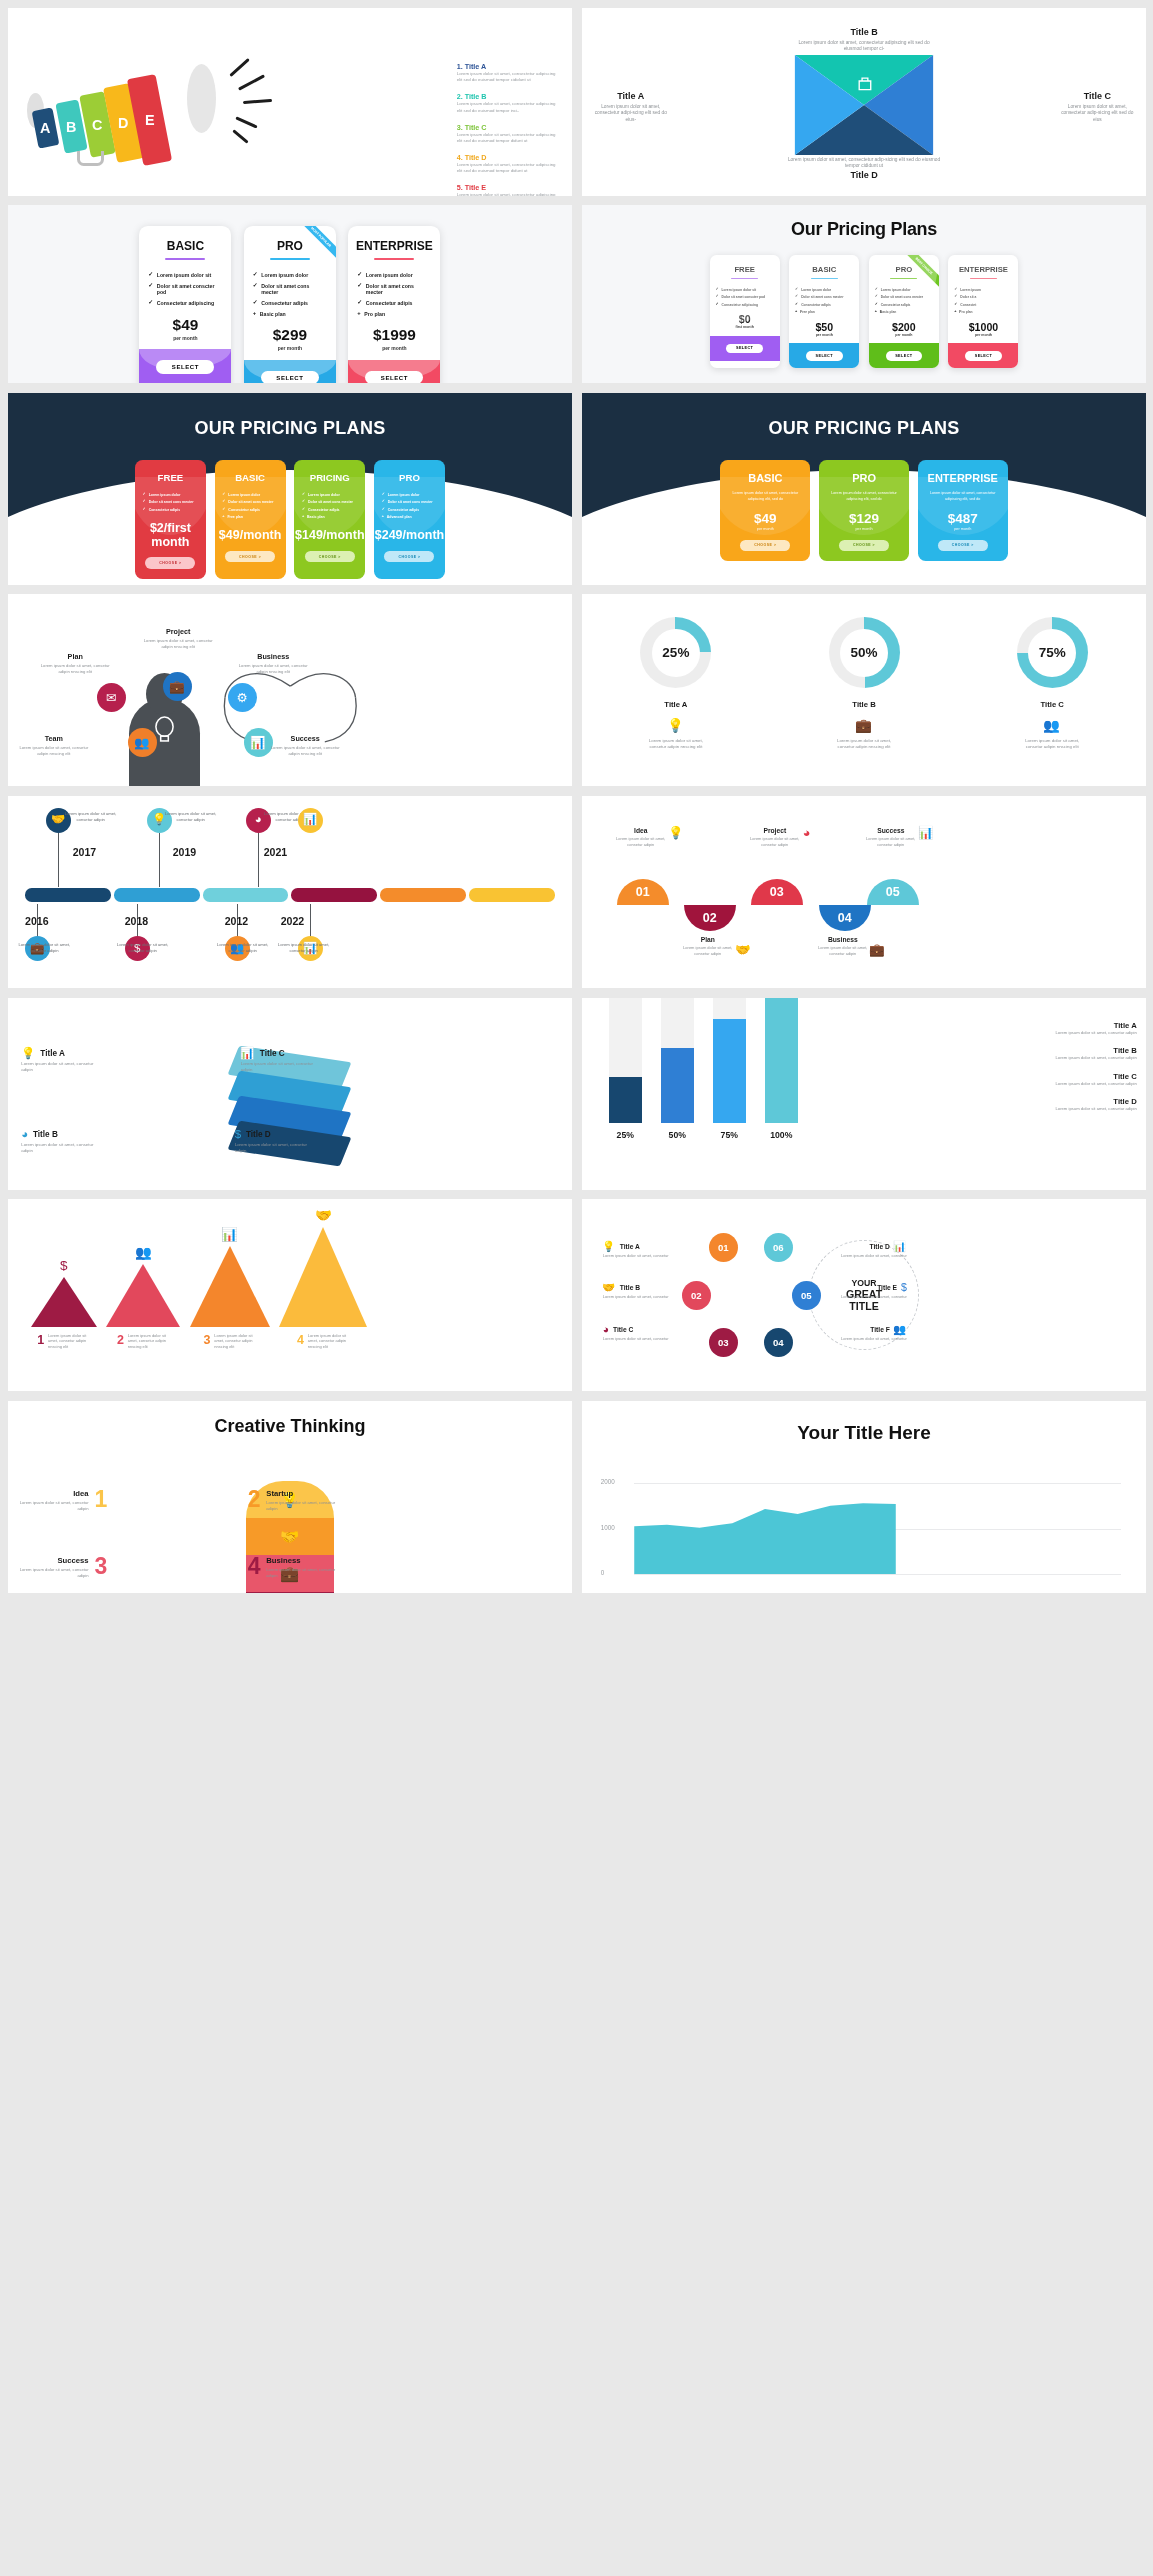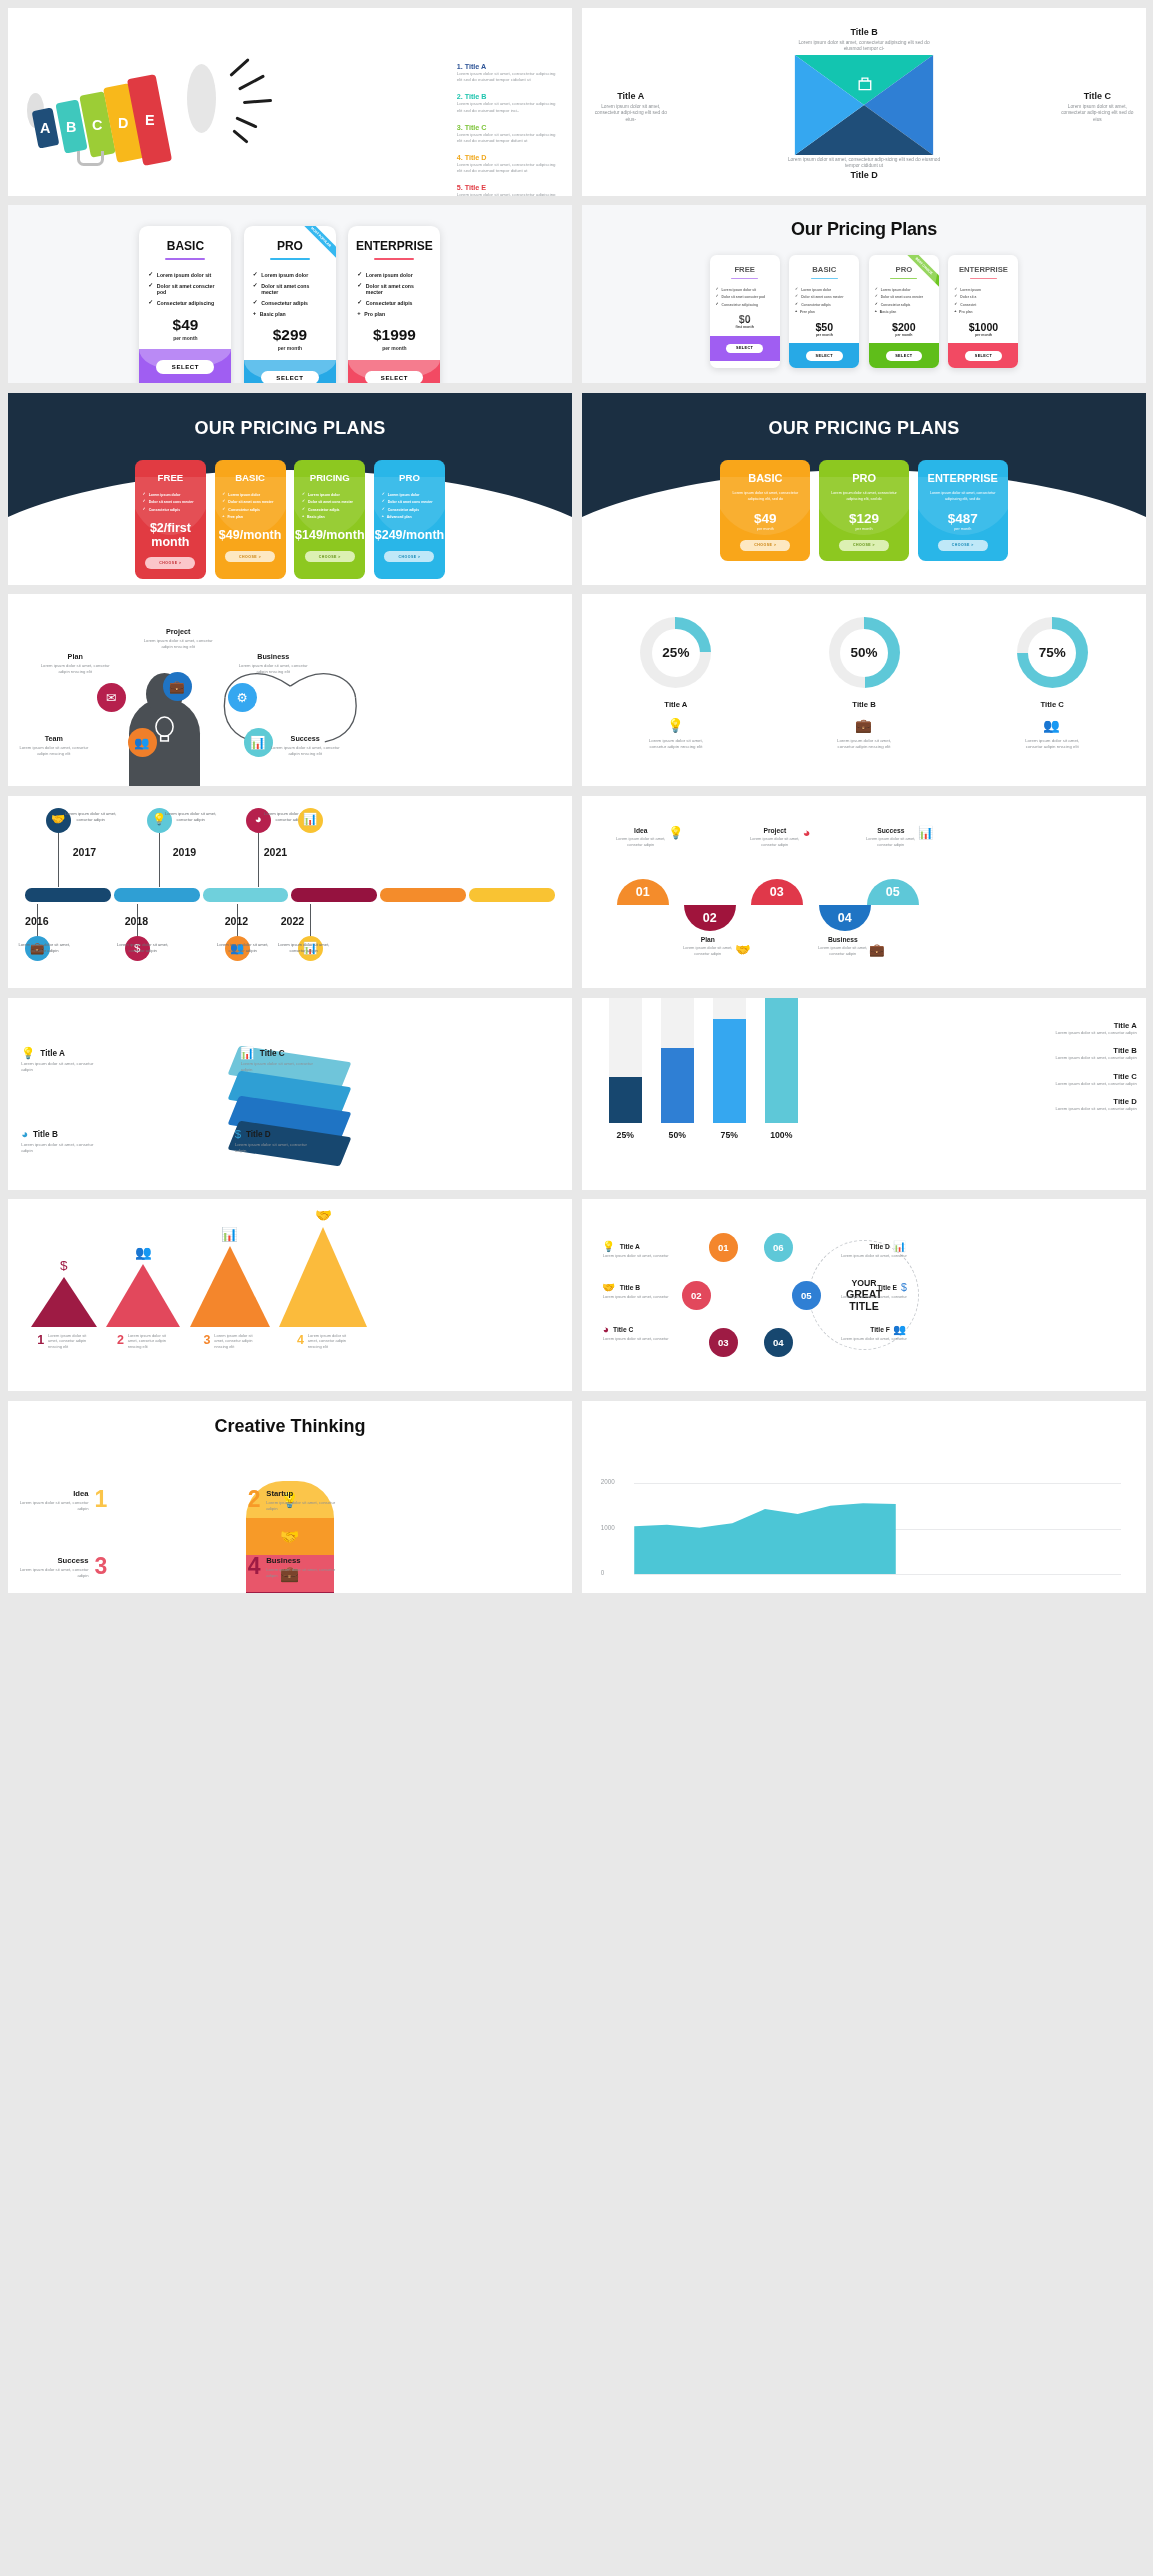--- a/index.html
+++ b/index.html
@@ -998,20 +998,21 @@
           <div class="ch-num" style="color:#9e1b44">4</div>
           <div style="text-align:left">
             <h4>Business</h4>
             <p>Lorem ipsum dolor sit amet, consetur adipin</p>
           </div>
         </div>
       </div>
   </div>
 
   <div class="panel p-t">
+    <div class="ac-title">Your Title Here</div>
     <div class="ac-wrap" id="ac-wrap">
         <div class="ac-gl" style="top:100px"></div>
         <div class="ac-yt" style="top:95px">0</div>
         <div class="ac-gl" style="top:55px"></div>
         <div class="ac-yt" style="top:50px">1000</div>
         <div class="ac-gl" style="top:9px"></div>
         <div class="ac-yt" style="top:4.3px">2000</div>
         <svg viewBox="0 0 272 104" style="position:absolute;left:0;top:0;width:262px;height:100px">
           <path d="M 0.0,54.4 L 34.0,52.9 L 68.0,55.8 L 102.0,51.1 L 136.0,36.4 L 170.0,41.6 L 204.0,33.1 L 238.0,30.3 L 272.0,31.2 L 272,104 L 0,104 Z" fill="#4cc6d6"></path>
         </svg>

